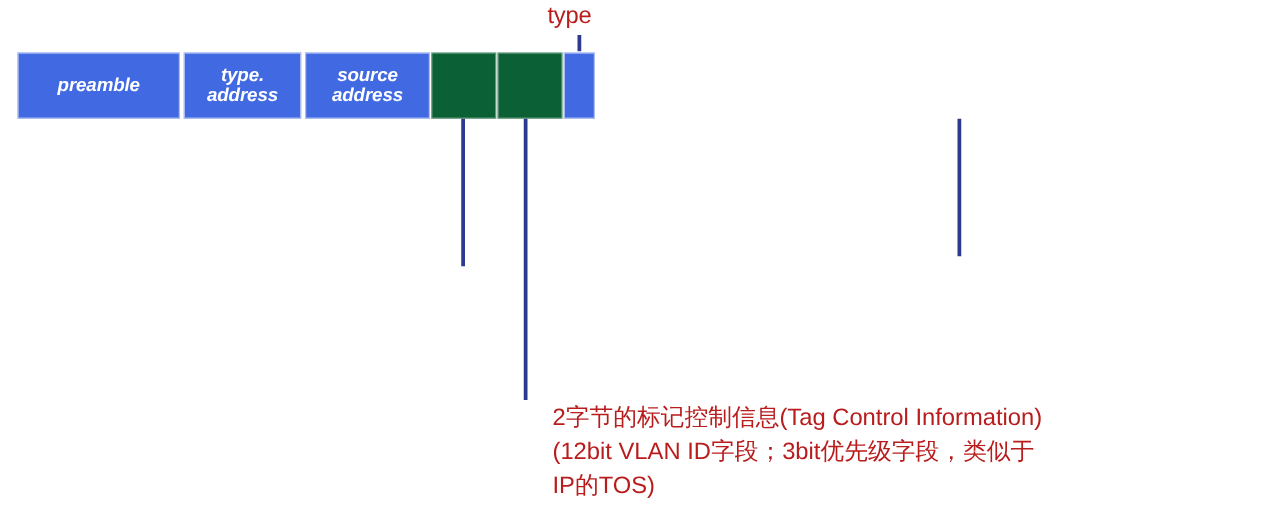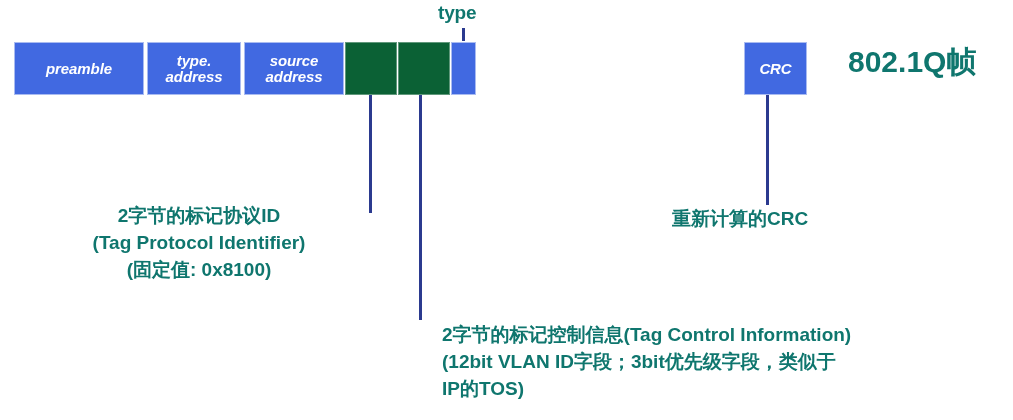--- a/index.html
+++ b/index.html
@@ -61,22 +61,22 @@
   }
   .tick {
     position: absolute;
     width: 3px;
     background: #2B3A8F;
   }
 
   
   .lbl {
     position: absolute;
-    font-weight: bold;
-    color: #0f766e;
+    font-weight: normal;
+    color: #b91c1c;
     white-space: pre-line;
   }
 
   #type-label {
     left: 438px;
     top: 2px;
     font-size: 19px;
     letter-spacing: -0.2px;
   }
 
@@ -124,32 +124,26 @@
 
   <div class="frame-strip">
     <div class="field blue" style="left:0px;   width:130px;">preamble</div>
     <div class="field blue" style="left:133px; width:94px;">type.
 address</div>
     <div class="field blue" style="left:230px; width:100px;">source
 address</div>
     <div class="field green" style="left:331px; width:52px;"></div>
     <div class="field green" style="left:384px; width:52px;"></div>
     <div class="field blue" style="left:437px; width:25px;"></div>
-    <div class="field blue" style="left:730px; width:63px;">CRC</div>
   </div>
 
   <div class="leader" style="left:369px; top:95px; height:118px;"></div>
   <div class="leader" style="left:419px; top:95px; height:225px;"></div>
   <div class="leader" style="left:766px; top:95px; height:110px;"></div>
 
-  <div class="lbl" id="frame-title">802.1Q帧</div>
 
-  <div class="lbl" id="tpid-note">2字节的标记协议ID
-(Tag Protocol Identifier)
-(固定值: 0x8100)</div>
 
-  <div class="lbl" id="crc-note">重新计算的CRC</div>
 
   <div class="lbl" id="tci-note">2字节的标记控制信息(Tag Control Information)
 (12bit VLAN ID字段；3bit优先级字段，类似于
 IP的TOS)</div>
 
 </div>
 
 </body></html>

